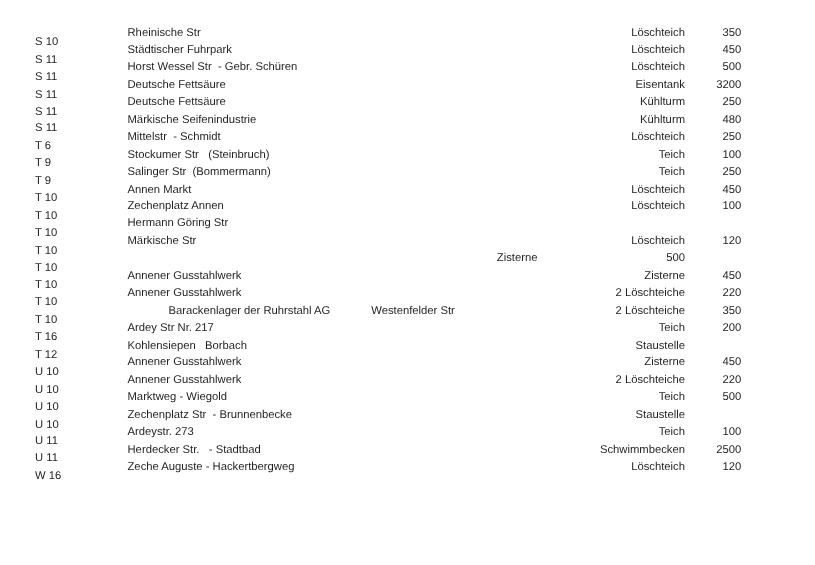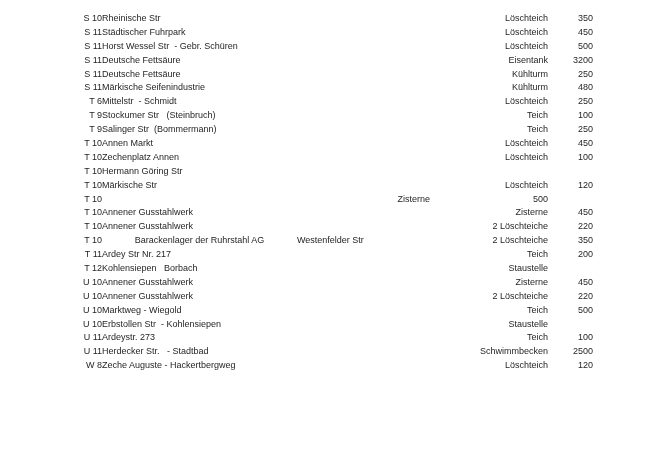--- a/index.html
+++ b/index.html
@@ -24,21 +24,21 @@
     display: grid;
     grid-template-columns: 74px 195px 133px 118px 45px;
     height: 13.9px;
     align-items: center;
     font-size: 9px;
     line-height: 13.9px;
     color: #1f1f1f;
     white-space: pre;
   }
   .cell { overflow: visible; }
-  .c1 { text-align: right; }
+  .c1 { text-align: left; margin-top: 15px; }
   .c2 { text-align: left; }
   .c3 { text-align: center; }
   .c4 { text-align: right; }
   .c5 { text-align: right; }
 </style>
 </head>
 <body>
 
 <div class="page">
   <div class="table" id="table">
@@ -170,21 +170,21 @@
 
   <div class="row">
     <span class="cell c1">T 10</span>
     <span class="cell c3">Barackenlager der Ruhrstahl AG</span>
     <span class="cell c2">Westenfelder Str</span>
     <span class="cell c4">2 Löschteiche</span>
     <span class="cell c5">350</span>
   </div>
 
   <div class="row">
-    <span class="cell c1">T 11</span>
+    <span class="cell c1">T 16</span>
     <span class="cell c2">Ardey Str Nr. 217</span>
     <span class="cell c3"></span>
     <span class="cell c4">Teich</span>
     <span class="cell c5">200</span>
   </div>
 
   <div class="row">
     <span class="cell c1">T 12</span>
     <span class="cell c2">Kohlensiepen   Borbach</span>
     <span class="cell c3"></span>
@@ -211,21 +211,21 @@
   <div class="row">
     <span class="cell c1">U 10</span>
     <span class="cell c2">Marktweg - Wiegold</span>
     <span class="cell c3"></span>
     <span class="cell c4">Teich</span>
     <span class="cell c5">500</span>
   </div>
 
   <div class="row">
     <span class="cell c1">U 10</span>
-    <span class="cell c2">Erbstollen Str  - Kohlensiepen</span>
+    <span class="cell c2">Zechenplatz Str  - Brunnenbecke</span>
     <span class="cell c3"></span>
     <span class="cell c4">Staustelle</span>
     <span class="cell c5"></span>
   </div>
 
   <div class="row">
     <span class="cell c1">U 11</span>
     <span class="cell c2">Ardeystr. 273</span>
     <span class="cell c3"></span>
     <span class="cell c4">Teich</span>
@@ -234,20 +234,20 @@
 
   <div class="row">
     <span class="cell c1">U 11</span>
     <span class="cell c2">Herdecker Str.   - Stadtbad</span>
     <span class="cell c3"></span>
     <span class="cell c4">Schwimmbecken</span>
     <span class="cell c5">2500</span>
   </div>
 
   <div class="row">
-    <span class="cell c1">W 8</span>
+    <span class="cell c1">W 16</span>
     <span class="cell c2">Zeche Auguste - Hackertbergweg</span>
     <span class="cell c3"></span>
     <span class="cell c4">Löschteich</span>
     <span class="cell c5">120</span>
   </div>
 </div>
 </div>
 
 </body></html>

